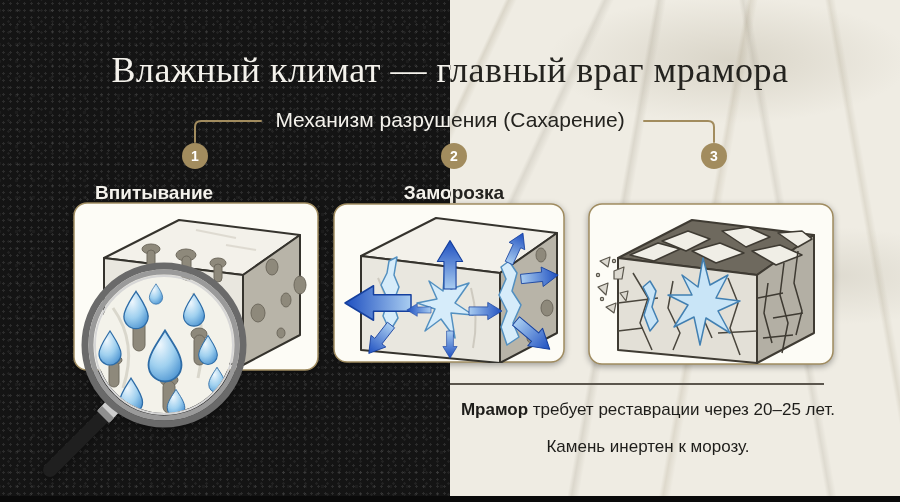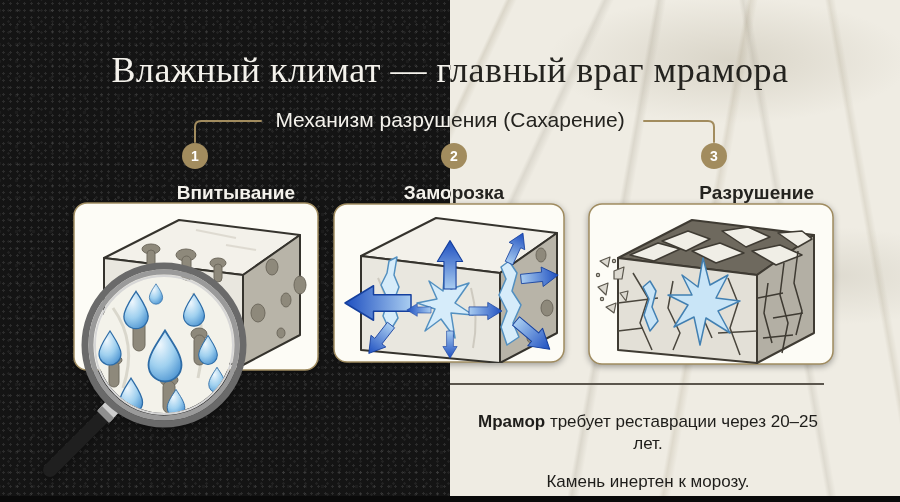--- a/index.html
+++ b/index.html
@@ -32,33 +32,33 @@
              font-size:36px;font-weight:400;letter-spacing:.5px;line-height:48px;}
   .subtitle-row{top:107px;height:28px;font-size:21px;line-height:26px;}
   .freeze-row{top:181px;height:26px;font-size:19px;font-weight:700;line-height:24px;}
   .freeze-row .copy{text-indent:8px;}
   
   .badge{position:absolute;width:26px;height:26px;border-radius:50%;
          background:var(--accent-gold,#a28c5e);color:#fff;font-size:14px;font-weight:700;
          text-align:center;line-height:26px;top:143px;}
   .badge.b1{left:182px;} .badge.b2{left:441px;} .badge.b3{left:701px;}
   .step-label{position:absolute;top:181px;font-size:19px;font-weight:700;
-              text-align:right;line-height:24px;width:200px;}
+              text-align:left;line-height:24px;width:200px;}
   .lab1{left:95px;color:#f4f2ec;} .lab3{left:614px;color:#24231f;}
   .connectors{position:absolute;left:0;top:0;pointer-events:none;}
   
   .illus{position:absolute;filter:drop-shadow(0 2px 3px rgba(0,0,0,.35));}
   .illus.c1{left:18px;top:198px;}
   .illus.c2{left:333px;top:203px;}
   .illus.c3{left:588px;top:203px;}
   
   .divider{position:absolute;left:450px;top:383px;width:374px;height:1.5px;background:#5b564d;}
   .footer{position:absolute;left:450px;top:399px;width:396px;text-align:center;
           color:#1e1d1a;font-size:17px;line-height:1.32;}
-  .footer p{margin:12px;}
+  .footer p{margin:0;}
   .footer .f1{margin-bottom:15px;}
 </style>
 </head>
 <body>
 
 <div class="stage">
 
   <div class="bg-left"></div>
   <div class="bg-right"></div>
 
@@ -79,21 +79,20 @@
 
   <div class="badge b1">1</div>
   <div class="badge b2">2</div>
   <div class="badge b3">3</div>
 
   <div class="step-label lab1">Впитывание</div>
   <div class="dual freeze-row">
     <div class="copy light">Заморозка</div>
     <div class="copy dark">Заморозка</div>
   </div>
-  <div class="step-label lab3">Разрушение</div>
 
   <svg class="illus c1" width="305" height="292" viewBox="0 0 305 292">
     <defs>
       <radialGradient id="wg1" cx="35%" cy="28%" r="80%">
         <stop offset="0%" stop-color="#eef7fd"></stop>
           <stop offset="55%" stop-color="#9fd0ef"></stop>
           <stop offset="100%" stop-color="#4e95d2"></stop>
       </radialGradient>
       <path id="drop1" d="M0,-17 C5,-9 11,-1 11,6 A11,11 0 1,1 -11,6 C-11,-1 -5,-9 0,-17 Z"></path>
       <clipPath id="lens1">

